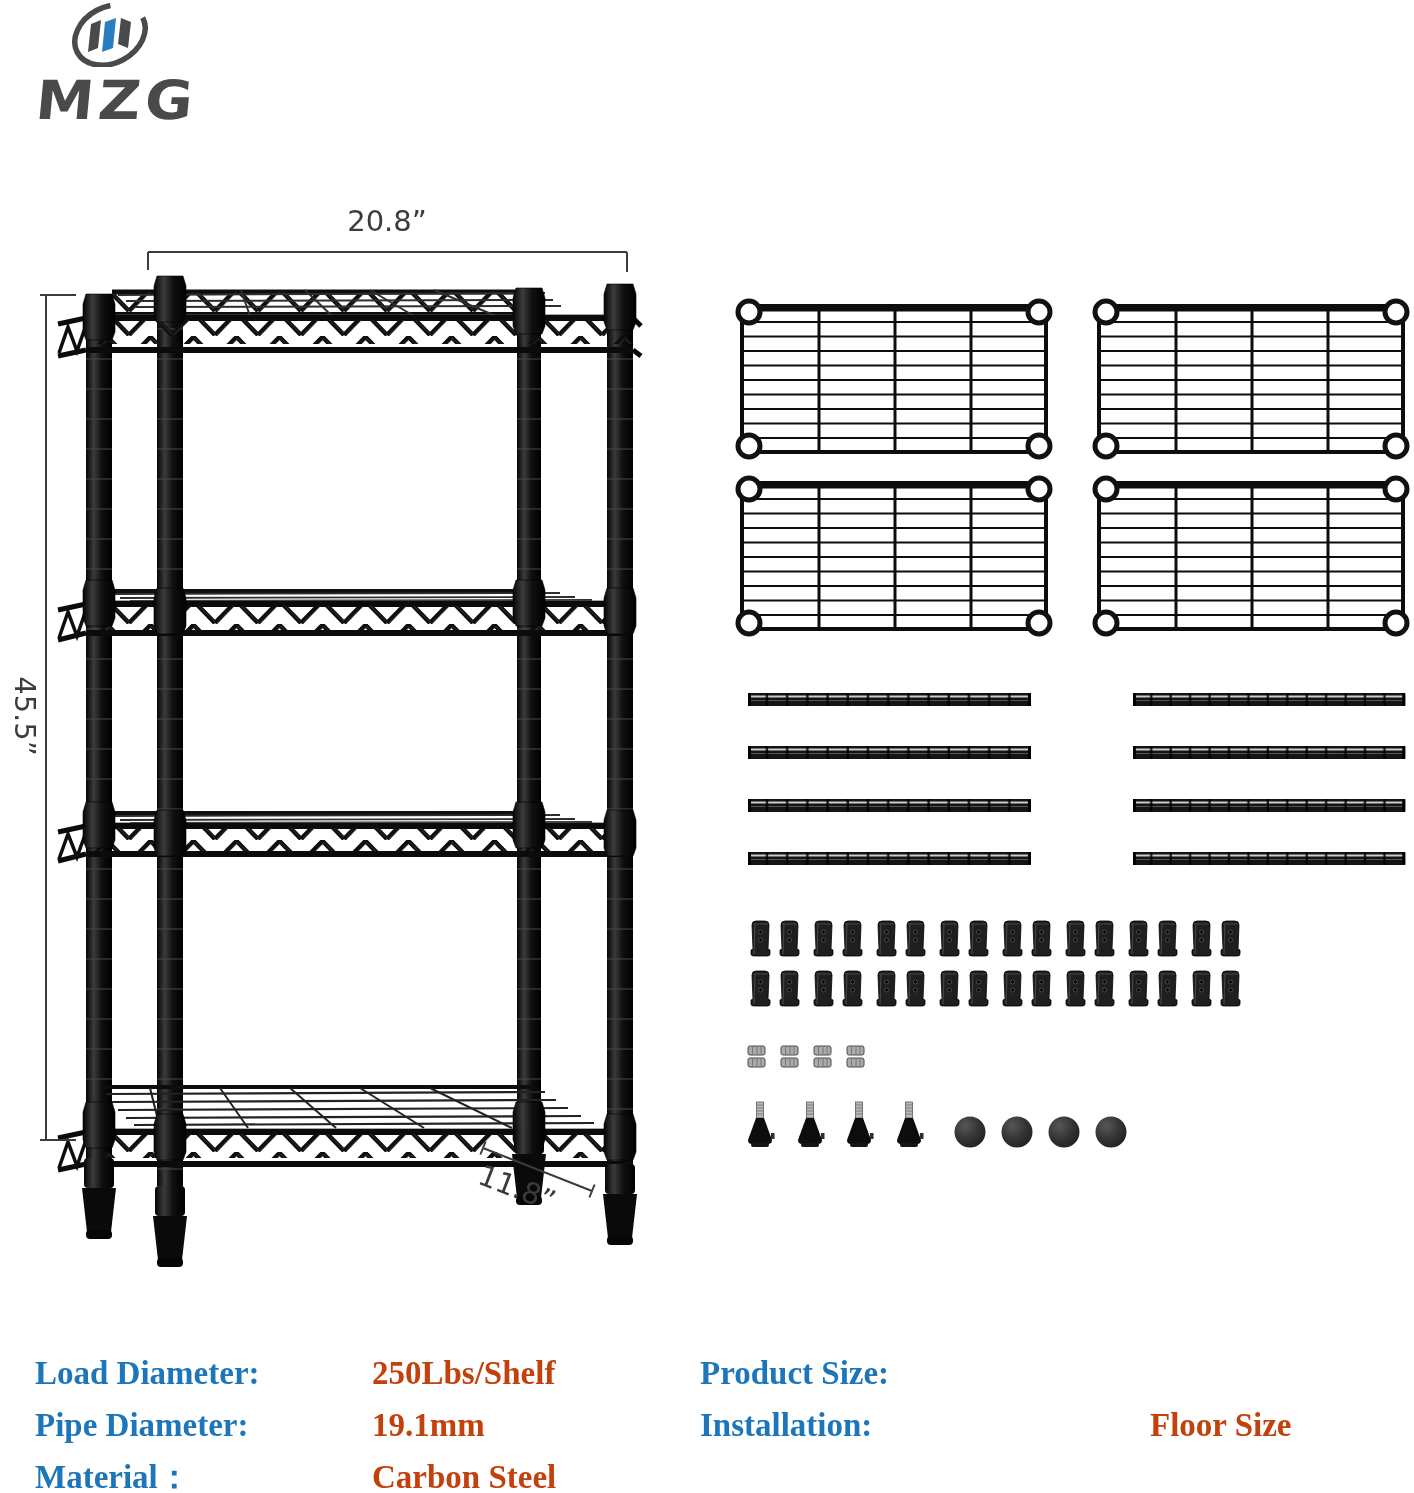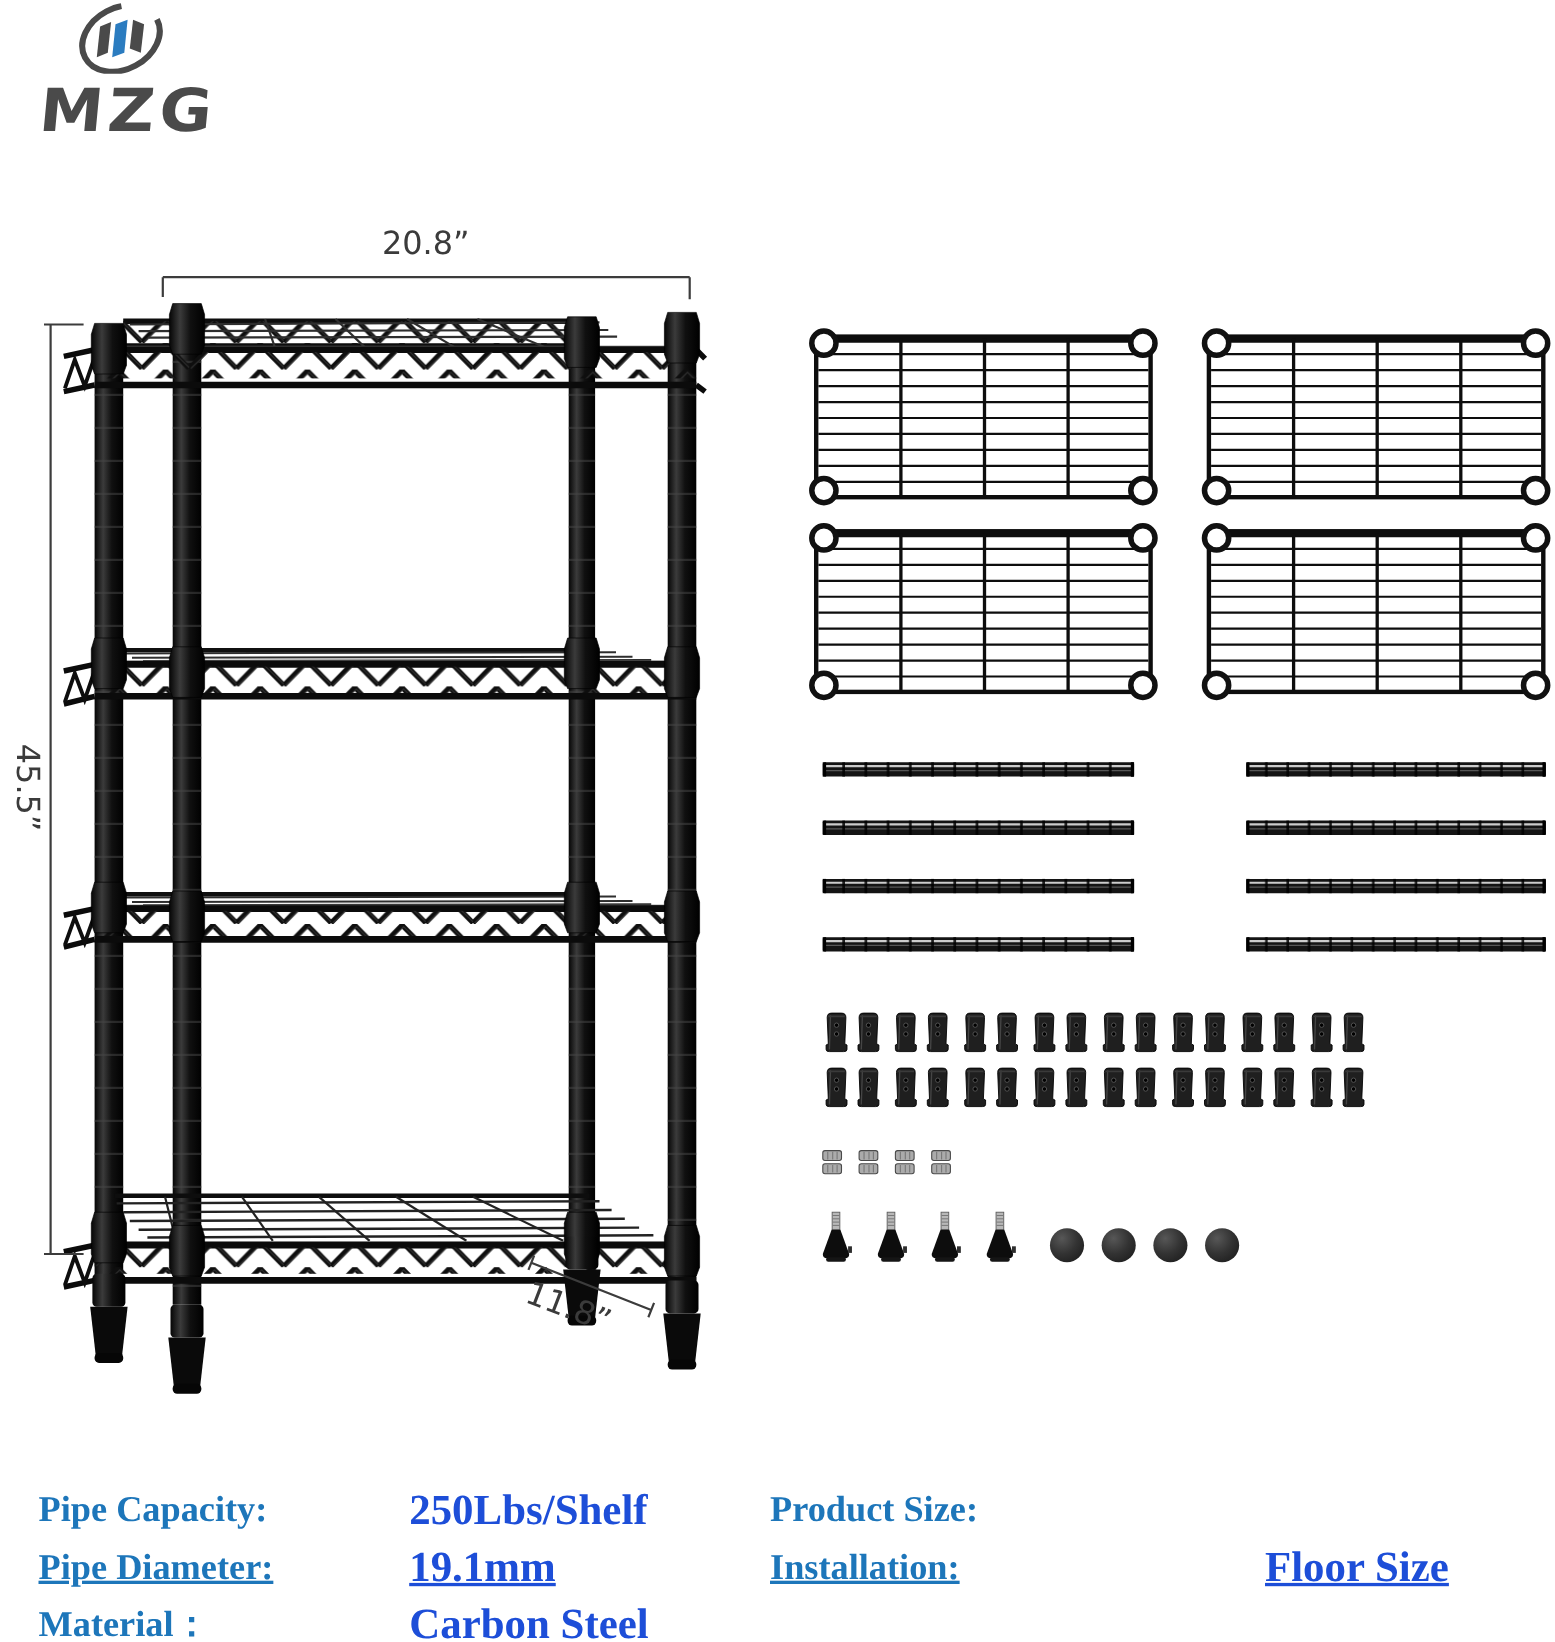--- a/index.html
+++ b/index.html
@@ -14,23 +14,23 @@
             color:#4a4a4a;letter-spacing:4px;transform:scaleX(1.08) skewX(-5deg);transform-origin:left center;}
   
   .dim{position:absolute;font-family:"DejaVu Sans",sans-serif;color:#3b3b3b;font-size:29px;
        line-height:32px;text-align:center;white-space:nowrap;}
   .dim-w{left:287px;top:205px;width:200px;}
   .dim-h{left:-37px;top:699px;width:122px;height:34px;transform:rotate(90deg);}
   .dim-d{left:437px;top:1172px;width:160px;transform:rotate(21deg);}
   
   .spec-label{position:absolute;font-family:"Liberation Serif",serif;font-weight:bold;font-size:33px;
               line-height:38px;color:#1d76ba;white-space:nowrap;}
-  .spec-value{position:absolute;font-family:"Liberation Serif",serif;font-weight:bold;font-size:39px;
-              line-height:38px;color:#1d4ed8;white-space:nowrap;}
-  .r1{top:1354px;} .r2{top:1406px;text-decoration:underline;} .r3{top:1458px;}
+  .spec-value{position:absolute;font-family:"Liberation Serif",serif;font-weight:bold;font-size:33px;
+              line-height:38px;color:#c2410c;white-space:nowrap;}
+  .r1{top:1354px;} .r2{top:1406px;} .r3{top:1458px;}
   .lcol-label{left:35px;} .lcol-value{left:372px;}
   .rcol-label{left:700px;width:313px;}
   .rcol-value{left:1150px;}
 </style>
 </head>
 <body>
 
 <div class="canvas">
 
   <div class="logo">
@@ -317,21 +317,21 @@
     </g>
 
     <g>
       <circle cx="970" cy="1132" r="15.5" fill="url(#ballg)"></circle>
       <circle cx="1017" cy="1132" r="15.5" fill="url(#ballg)"></circle>
       <circle cx="1064" cy="1132" r="15.5" fill="url(#ballg)"></circle>
       <circle cx="1111" cy="1132" r="15.5" fill="url(#ballg)"></circle>
     </g>
   </svg>
 
-  <div class="spec-label lcol-label r1">Pipe Capacity:</div>
+  <div class="spec-label lcol-label r1">Load Diameter:</div>
   <div class="spec-value lcol-value r1">250Lbs/Shelf</div>
 
   <div class="spec-label lcol-label r2">Pipe Diameter:</div>
   <div class="spec-value lcol-value r2">19.1mm</div>
 
   <div class="spec-label lcol-label r3">Material：</div>
   <div class="spec-value lcol-value r3">Carbon Steel</div>
 
   <div class="spec-label rcol-label r1">Product Size:</div>
 

